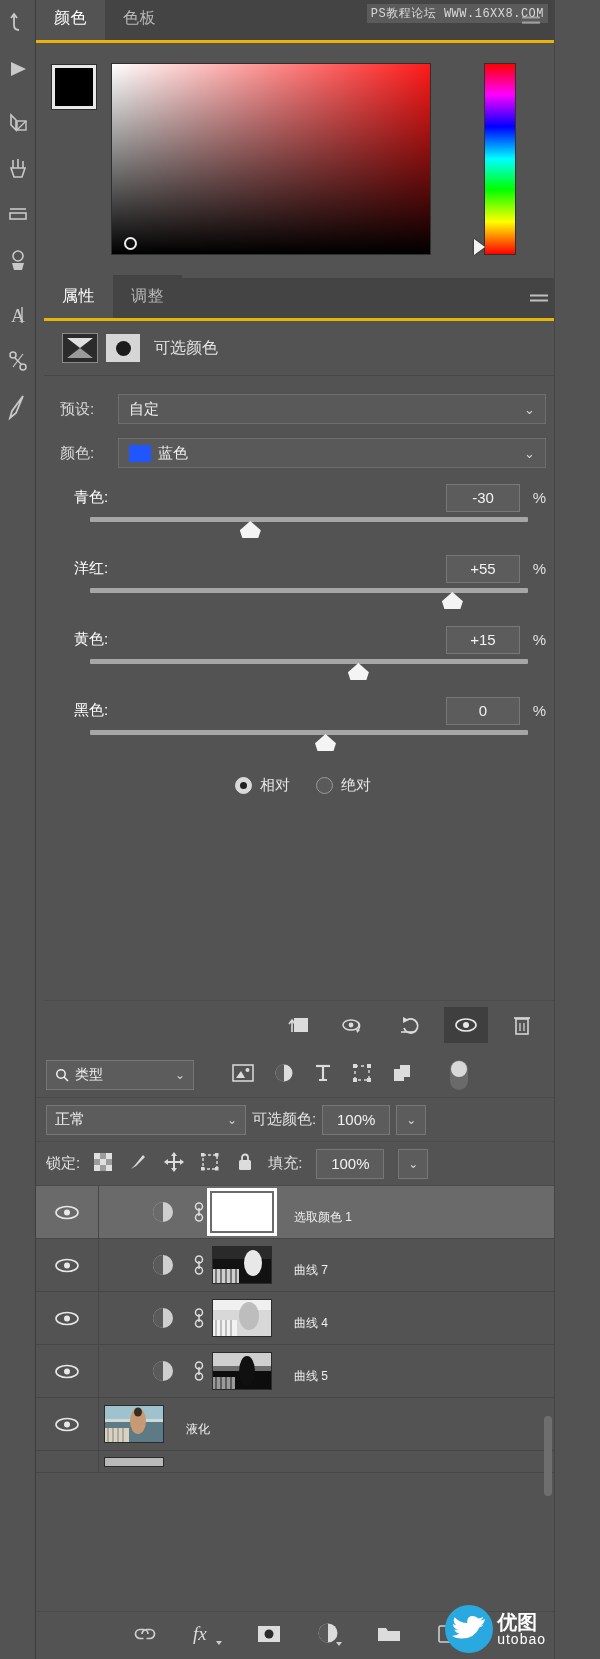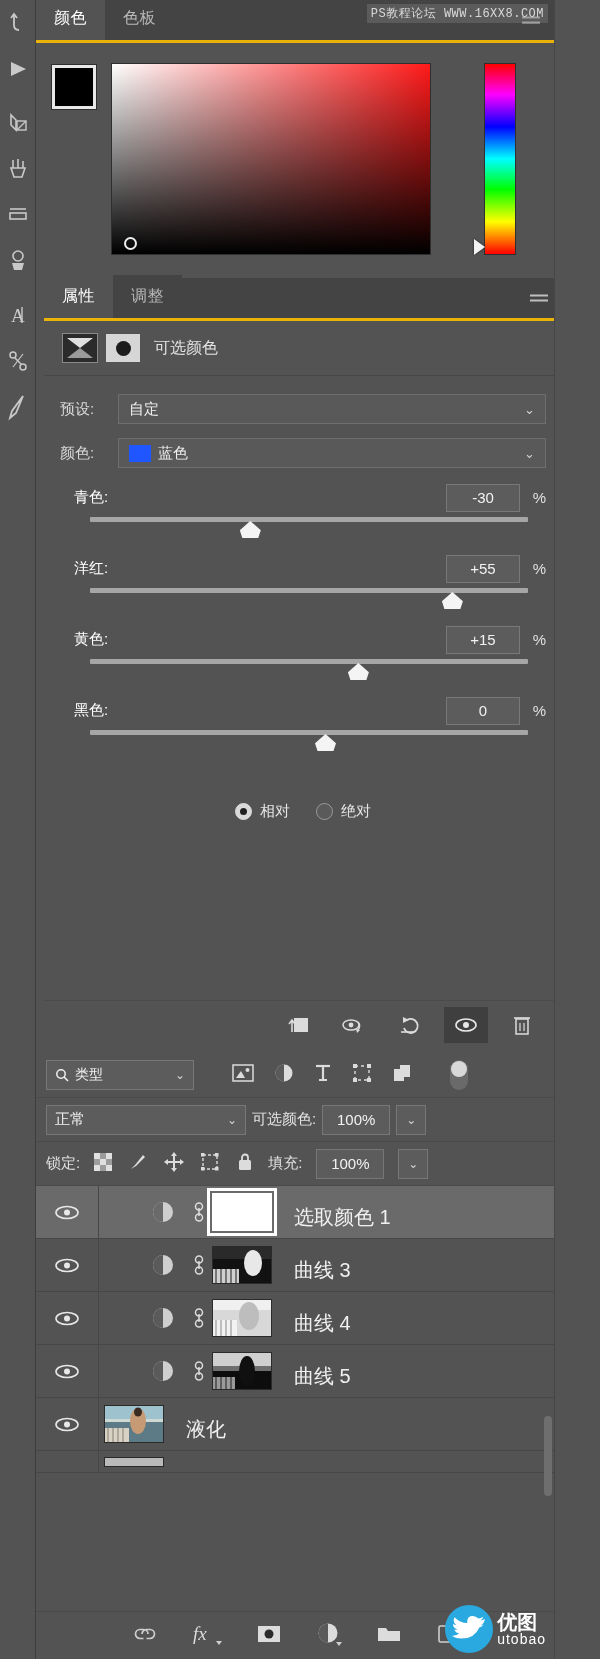--- a/index.html
+++ b/index.html
@@ -126,21 +126,21 @@
   .track-wrap { position: relative; height: 34px; margin: 0 2px 0 14px; }
   .track { position: absolute; left: 16px; right: 16px; top: 4px; height: 5px; background: #a6a6a6; border-radius: 1px; }
   .thumb {
     position: absolute; top: 8px; width: 21px; height: 17px;
     background: #f4f4f4;
     clip-path: polygon(50% 0%, 100% 55%, 88% 100%, 12% 100%, 0% 55%);
     filter: drop-shadow(0 0 1.2px #1a1a1a);
   }
   .radio-row {
     display: flex; align-items: center; justify-content: center;
-    gap: 26px; margin-top: 42px;
+    gap: 26px; margin-top: 16px;
   }
   .radio { display: flex; align-items: center; gap: 8px; }
   .radio .ring {
     width: 17px; height: 17px; border-radius: 50%;
     border: 1px solid #9a9a9a; background: #5a5a5a;
     display: flex; align-items: center; justify-content: center;
   }
   .radio.on .ring { background: #d9d9d9; border-color: #d9d9d9; }
   .radio.on .ring::after { content: ""; width: 7px; height: 7px; border-radius: 50%; background: #202020; }
   .radio span { font-size: 15px; color: #e6e6e6; }
@@ -211,21 +211,21 @@
   .layer-divider { position: absolute; left: 62px; top: 0; bottom: 0; width: 1px; background: #474747; }
   .adjglyph { width: 46px; display: flex; align-items: center; justify-content: center; }
   .linkglyph { width: 26px; display: flex; align-items: center; justify-content: center; color: #d8d8d8; }
   .thumb-mask {
     width: 60px; height: 38px; background: #ffffff; position: relative; flex: none;
   }
   .thumb-mask.sel-frame { outline: 3px solid #ffffff; outline-offset: 2px; }
   .thumb-img {
     width: 60px; height: 38px; flex: none; border: 1px solid #2b2b2b; overflow: hidden; position: relative;
   }
-  .layer-name { font-size: 20px; color: #f0f0f0; margin-left: 22px; margin-top: 11px; }
+  .layer-name { font-size: 12px; color: #f0f0f0; margin-left: 22px; margin-top: 11px; }
 
   .lay-footer {
     position: absolute; left: 0; right: 0; bottom: 0; height: 48px; background: #535353;
     border-top: 1px solid #4a4a4a; display: flex; align-items: center;
     justify-content: center; gap: 34px; color: #cfcfcf;
   }
   .scrollbar-v {
     position: absolute; right: 2px; width: 8px; background: #6e6e6e; border-radius: 4px;
   }
   .watermark-bot {
@@ -637,21 +637,21 @@
             <rect x="0" y="22" width="26" height="14" fill="#cfcfcf"></rect>
             <g stroke="#3a3a3a" stroke-width="1.2">
               <line x1="3" y1="22" x2="3" y2="36"></line>
                 <line x1="8" y1="22" x2="8" y2="36"></line>
               <line x1="13" y1="22" x2="13" y2="36"></line>
                 <line x1="18" y1="22" x2="18" y2="36"></line>
               <line x1="23" y1="22" x2="23" y2="36"></line>
             </g>
           </svg>
         </div>
-        <div class="layer-name">曲线 3</div>
+        <div class="layer-name">曲线 7</div>
       </div>
 
       <div class="layer">
         <div class="layer-divider"></div>
         <div class="eye-cell">
           <svg width="26" height="17" viewBox="0 0 26 17">
               <ellipse cx="13" cy="8.5" rx="11" ry="6" stroke="#e8e8e8" stroke-width="1.6" fill="none"></ellipse>
               <circle cx="13" cy="8.5" r="3" fill="#e8e8e8"></circle>
             </svg>
         </div>

